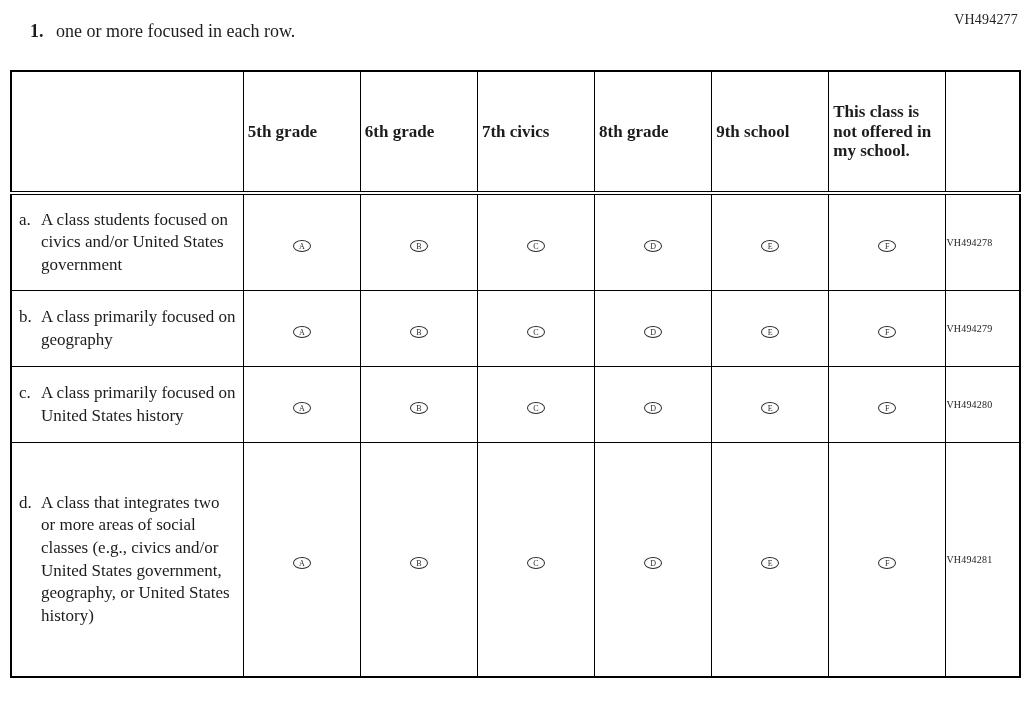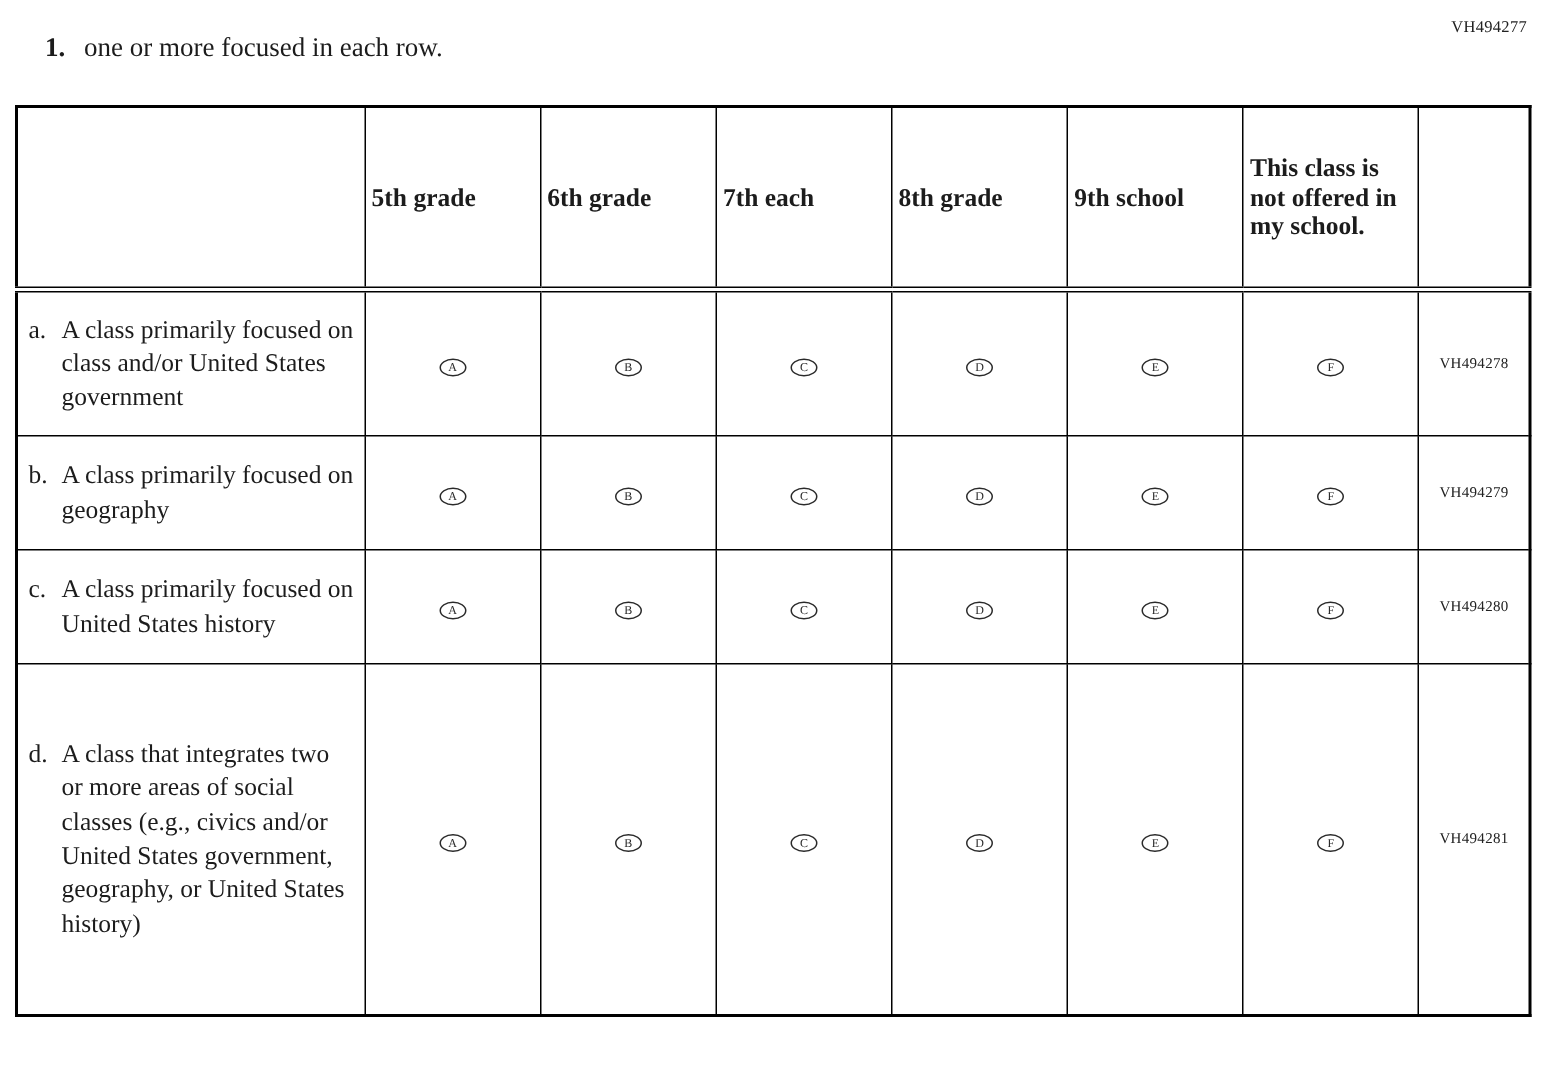--- a/index.html
+++ b/index.html
@@ -10,21 +10,21 @@
     position: relative;
     font-family: "Liberation Serif", "DejaVu Serif", serif;
     color: #1c1c1c;
     overflow: hidden;
   }
 
   .page-code {
     position: absolute;
     top: 12px;
     right: 13px;
-    font-size: 11px;
+    font-size: 14px;
     letter-spacing: 0.2px;
     color: #222;
     margin-left: 44px;
   }
 
   .question {
     display: flex;
     margin: 19px 30px 0 30px;
     font-size: 18px;
     line-height: 1.38;
@@ -77,21 +77,20 @@
     cursor: pointer;
   }
   .bubble .bl {
     font-size: 8px;
     line-height: 1;
     transform: translateY(0.5px);
     color: #2a2a2a;
   }
 
   .codecell {
-    text-align: center;
     font-size: 10px;
     color: #222;
     letter-spacing: 0.2px;
   }
 </style>
 </head>
 <body>
 
 <div class="page-code">VH494277</div>
 
@@ -111,34 +110,34 @@
     <col style="width:117px">
       <col style="width:117px">
       <col style="width:117px">
     <col style="width:74px">
   </colgroup>
   <thead>
     <tr style="height:122px">
       <th></th>
       <th>5th grade</th>
       <th>6th grade</th>
-      <th>7th each</th>
+      <th>7th civics</th>
       <th>8th grade</th>
       <th>9th school</th>
       <th>This class is not offered in my school.</th>
       <th></th>
     </tr>
   </thead>
   <tbody>
 
     <tr style="height:98px">
       <td class="rowlabel">
         <div class="rl-wrap">
           <span class="rl-letter">a.</span>
-          <span class="rl-text">A class primarily focused on class and/or United States government</span>
+          <span class="rl-text">A class students focused on civics and/or United States government</span>
         </div>
       </td>
       <td class="opt"><span class="bubble">
             <span class="bl">A</span>
           </span></td>
       <td class="opt"><span class="bubble">
             <span class="bl">B</span>
           </span></td>
       <td class="opt"><span class="bubble">
             <span class="bl">C</span>

